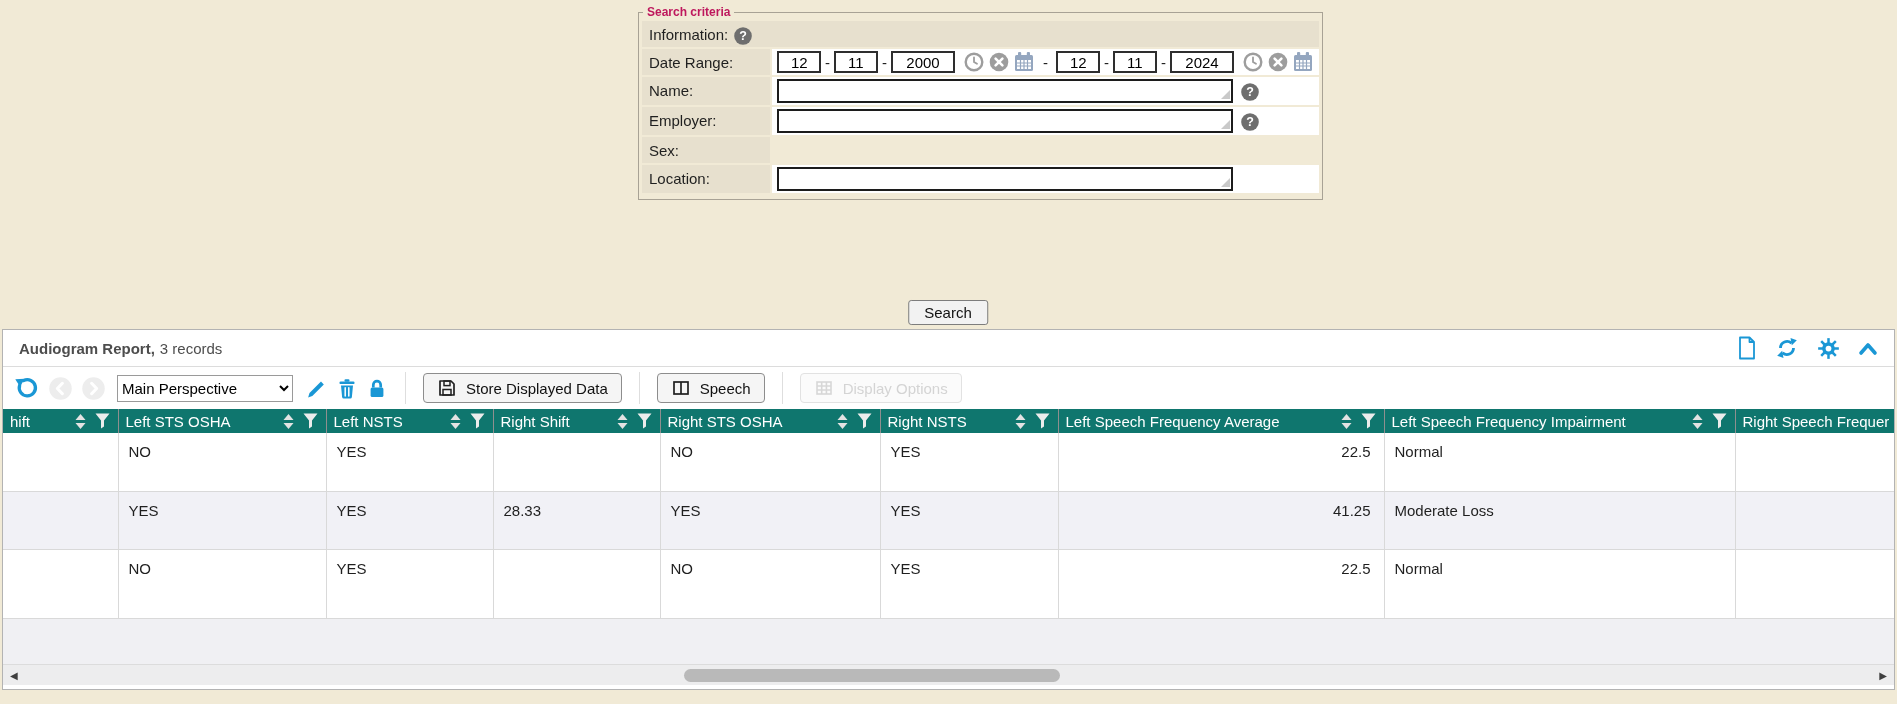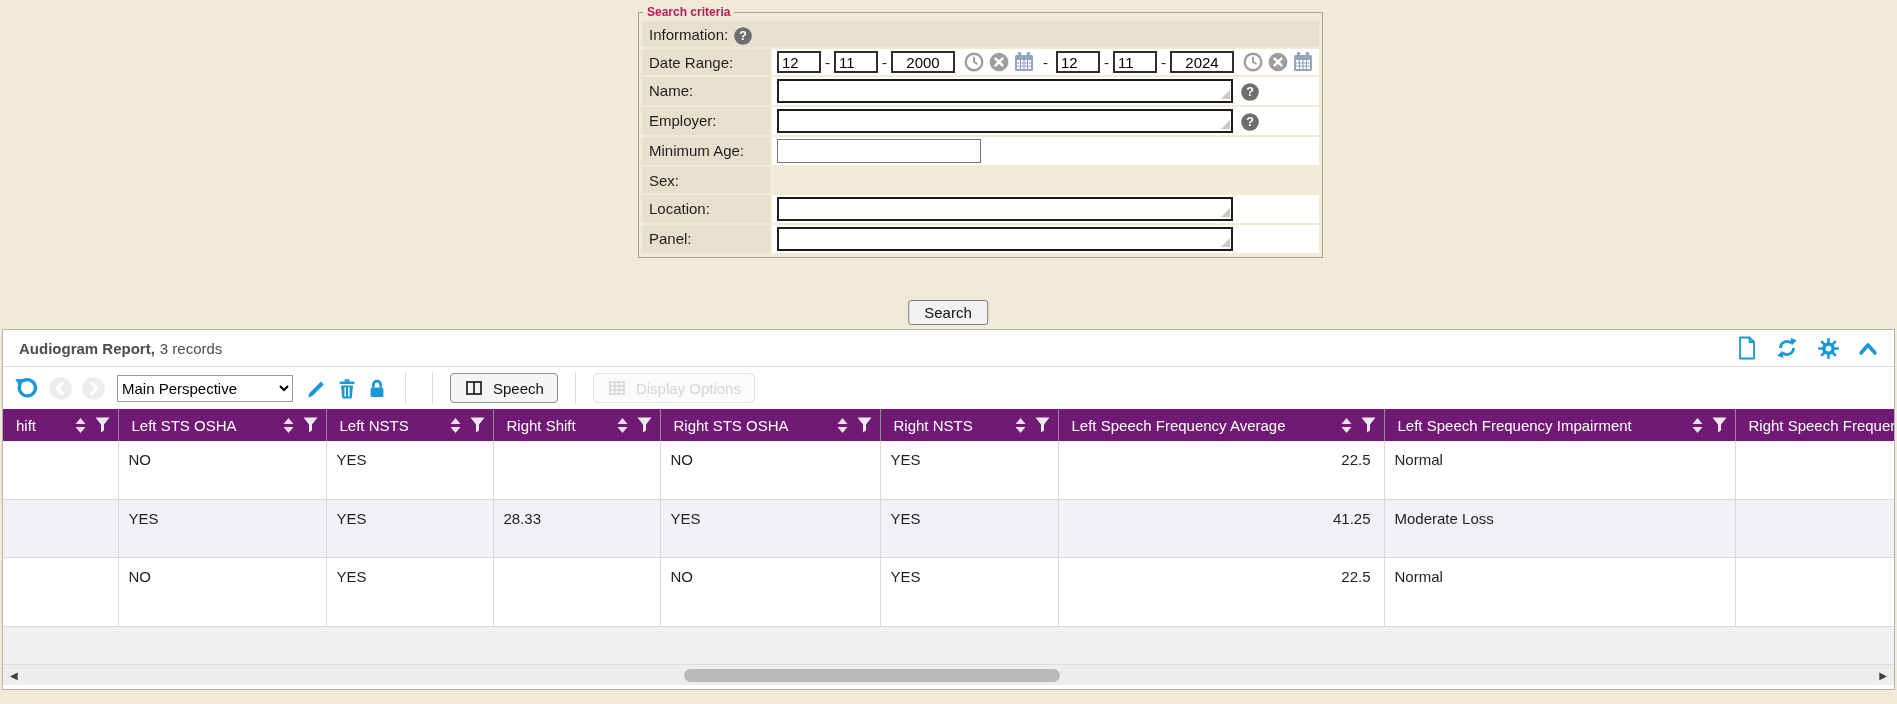--- a/index.html
+++ b/index.html
@@ -8,21 +8,21 @@
   svg { display:block; }
 
   
   .search-fs { position:absolute; left:638px; top:5px; width:620px; border:1px solid #a8a295; padding:2px 3px 4px 3px; background:transparent; }
   .search-fs legend { color:#be185d; font-weight:bold; font-size:12px; padding:0 4px; margin-left:1px; }
   .frow { display:flex; margin-bottom:2px; min-height:26px; }
   .flabel { width:128px; flex:none; background:#e7e0ce; padding:4px 7px 0 7px; display:flex; align-items:flex-start; gap:5px; }
   .flabel span { line-height:20px; }
   .fcontent { flex:1; background:#fff; margin-left:2px; padding:2px 5px; display:flex; align-items:center; gap:3px; }
   input, select { font-family:"Liberation Sans", sans-serif; font-size:15px; }
-  .din { border:2px solid #2e2e2e; height:22px; padding:0 3px; }
+  .din { border:2px solid #2e2e2e; height:22px; padding:0 12px; }
   .din.mm { width:44px; } .din.yy { width:64px;text-align:center; }
   .dash { color:#222; margin:0 1px; }
   .bigdash { margin:0 5px; }
   .bigwrap { position:relative; display:inline-block; }
   .bigin { width:456px; border:2px solid #1c1c1c; height:24px; padding:0 4px; }
   .grip { position:absolute; right:3px; bottom:4px; width:0; height:0; border-left:9px solid transparent; border-bottom:9px solid #c9c9c9; }
   .agein { width:204px; border:1px solid #787878; height:24px; padding:0 4px; }
   .sexsel { width:76px; height:24px; border:1px solid #6e6e6e; background:#fff; }
   .helpbtn { flex:none; margin-top:1px; cursor:pointer; }
   .icbtn { cursor:pointer; flex:none; }
@@ -36,21 +36,21 @@
   .tb-icons { margin-left:auto; display:flex; align-items:center; gap:18px; }
 
   .toolbar { flex:none; height:42px; display:flex; align-items:center; padding:0 10px; gap:8px; }
   .vsep { width:1px; height:32px; background:#dedede; margin:0 9px; flex:none; }
   .persel { width:176px; height:27px; border:1px solid #9a9a9a; background:#fff; margin-left:3px; }
   .btn { display:flex; align-items:center; gap:9px; background:#f5f5f5; border:1px solid #8d8d8d; border-radius:4px; height:30px; padding:0 13px; font-size:15px; color:#111; cursor:pointer; flex:none; }
   .btn.disabled { border-color:#e2e2e2; color:#d4d4d4; background:#fbfbfb; cursor:default; }
 
   .tv { flex:none; overflow:hidden; }
   table.grid { border-collapse:collapse; table-layout:fixed; width:2112px; }
-  .grid th { background:#701a75; height:32px; padding:0 8px 0 13px; border-left:1px solid #8f8f8f; font-weight:normal; }
+  .grid th { background:#0f766e; height:24px; padding:0 8px 0 7px; border-left:1px solid #8f8f8f; font-weight:normal; }
   .grid th:first-child { border-left:none; }
   .hflex { display:flex; align-items:center; gap:9px; }
   .hlabel { flex:1; color:#fff; font-size:15px; text-align:left; white-space:nowrap; overflow:hidden; }
   .grid td { vertical-align:top; padding:10px 10px 0 10px; font-size:15px; color:#1f1f1f; border-left:1px solid #d9d9d9; border-bottom:1px solid #d9d9d9; background:#fff; white-space:nowrap; overflow:hidden; }
   .grid td:first-child { border-left:none; }
   .grid tr.alt td { background:#f1f1f6; }
   .grid td.num { text-align:right; padding-right:13px; }
 
   .filler { flex:1; background:#f0f0f3; }
   .hscroll { flex:none; height:21px; background:#ededee; border-top:1px solid #dcdcdc; position:relative; }
@@ -143,53 +143,37 @@
       </div>
     <div class="fcontent">
       <span class="bigwrap"><input class="bigin" value="" style=""><i class="grip"></i></span>
       <svg class="helpbtn" width="20" height="20" viewBox="0 0 20 20" style="margin-left:4px;">
         <circle cx="10" cy="10" r="8.8" fill="#6e6e6e"></circle>
         <text x="10" y="14.2" font-size="12.5" font-weight="bold" fill="#fff" text-anchor="middle">?</text>
       </svg>
     </div>
   </div>
 
-  <div class="frow">
-    <div class="flabel">
-        <span>Minimum Age:</span>
-      </div>
-    <div class="fcontent">
-      <input class="agein" value="" style="">
-    </div>
-  </div>
 
 
   <div class="frow">
     <div class="flabel">
         <span>Sex:</span>
       </div>
   </div>
 
   <div class="frow">
     <div class="flabel">
         <span>Location:</span>
       </div>
     <div class="fcontent">
       <span class="bigwrap"><input class="bigin" value="" style=""><i class="grip"></i></span>
     </div>
   </div>
 
-  <div class="frow" style="margin-bottom:0;">
-    <div class="flabel">
-        <span>Panel:</span>
-      </div>
-    <div class="fcontent">
-      <span class="bigwrap"><input class="bigin" value="" style=""><i class="grip"></i></span>
-    </div>
-  </div>
 </fieldset>
 
 <button class="search-btn">Search</button>
 
 <div class="panel">
 
   <div class="titlebar">
     <span class="title">Audiogram Report,</span>
     <span class="records">3 records</span>
     <div class="tb-icons">
@@ -246,20 +230,28 @@
       <rect x="8.5" y="2.2" width="5" height="2.6" rx="1.1" fill="#1a97d5"></rect>
       <rect x="3.5" y="4.4" width="15" height="2.7" rx="1.2" fill="#1a97d5"></rect>
       <path d="M5 8.6 H17 L15.9 20 A1.7 1.7 0 0 1 14.2 21.5 H7.8 A1.7 1.7 0 0 1 6.1 20 Z" fill="#1a97d5"></path>
       <path d="M9.2 10.8 V19 M12.8 10.8 V19" stroke="#fff" stroke-width="1.5" stroke-linecap="round"></path>
     </svg>
     <svg class="icbtn" width="22" height="23" viewBox="0 0 22 23">
       <path d="M7.3 10.5 V7.9 A3.7 3.7 0 0 1 14.7 7.9 V10.5" fill="none" stroke="#1a97d5" stroke-width="2.7"></path>
       <rect x="4.6" y="10.5" width="12.8" height="9.4" rx="1.5" fill="#1a97d5"></rect>
     </svg>
     <div class="vsep"></div>
+    <button class="btn">
+      <svg width="20" height="20" viewBox="0 0 20 20">
+        <path d="M3 3 H14 L17 6 V17 H3 Z" fill="none" stroke="#1f1f1f" stroke-width="1.7" stroke-linejoin="round"></path>
+        <rect x="7" y="3" width="6" height="4.6" fill="none" stroke="#1f1f1f" stroke-width="1.5"></rect>
+        <rect x="6" y="11.5" width="8" height="5.5" fill="none" stroke="#1f1f1f" stroke-width="1.5"></rect>
+      </svg>
+      <span>Store Displayed Data</span>
+    </button>
     <div class="vsep"></div>
     <button class="btn">
       <svg width="20" height="20" viewBox="0 0 20 20">
         <rect x="3" y="4" width="14" height="12" fill="none" stroke="#1f1f1f" stroke-width="1.7"></rect>
         <path d="M10 4 V16" stroke="#1f1f1f" stroke-width="1.7"></path>
       </svg>
       <span>Speech</span>
     </button>
     <div class="vsep"></div>
     <button class="btn disabled">

